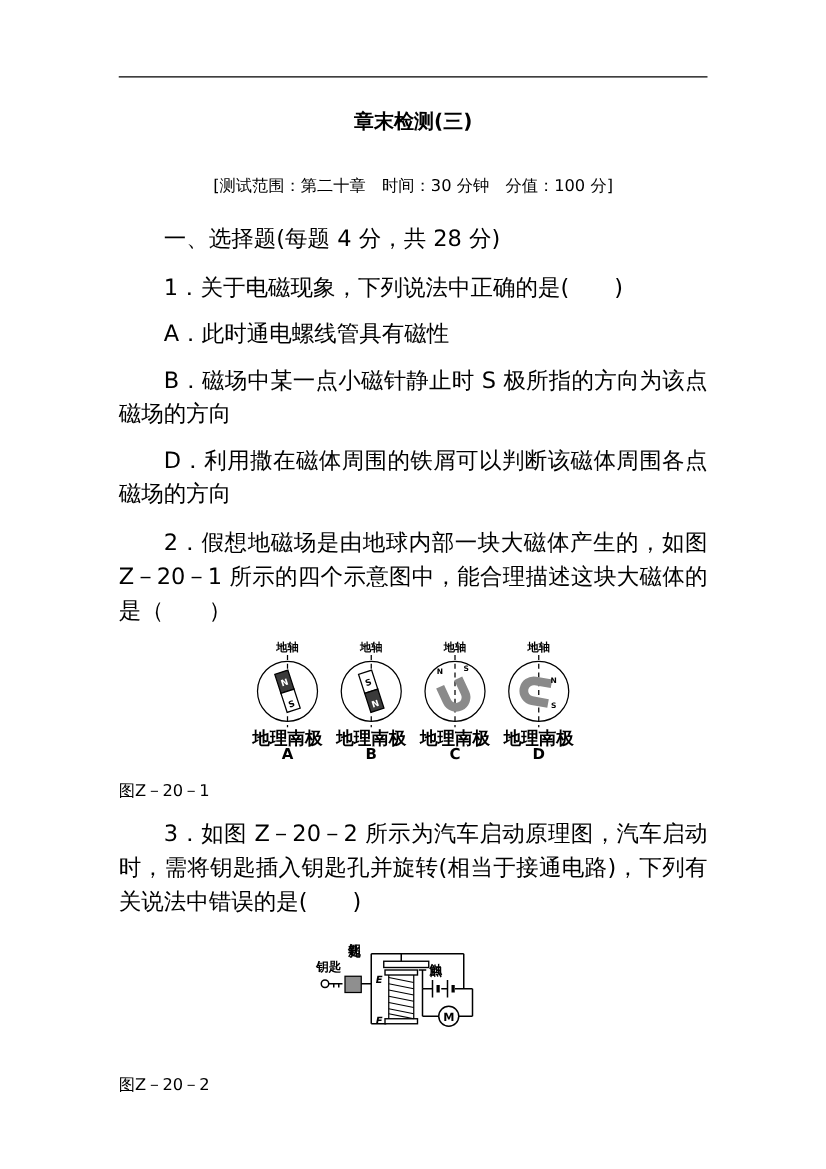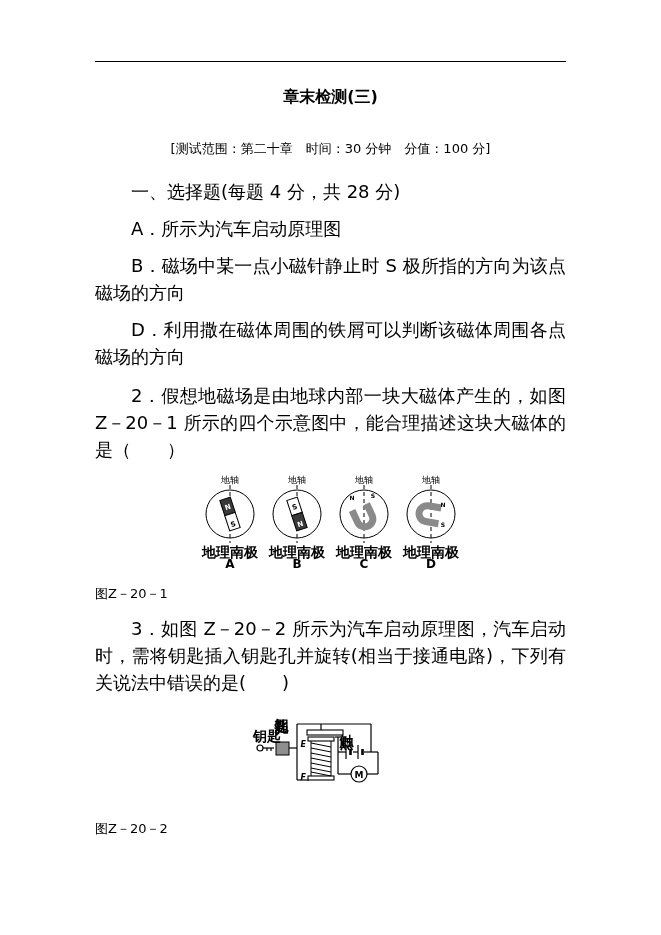--- a/index.html
+++ b/index.html
@@ -37,58 +37,59 @@
     text-align:justify;
   }
   .sec-head{margin-top:20px;}
   .opt{margin-top:10px;}
   
   .fig1{
     margin-top:12px;
     display:flex;justify-content:center;gap:7px;
   }
   .earth{width:60px;text-align:center;}
-  .earth .axis-label{font-size:9px;font-weight:normal;line-height:10px;text-align:center;}
+  .earth .axis-label{font-size:9px;font-weight:bold;line-height:10px;text-align:center;}
   .earth .pole-label{font-size:14px;font-weight:bold;line-height:11px;}
   .earth .letter{font-size:12px;font-weight:bold;line-height:13px;}
   .fig-caption{
     margin-top:14px;
     text-align:left;
     font-size:13px;
   }
   
   .fig2-wrap{
     margin-top:10px;
     display:flex;justify-content:center;
   }
   .fig2{
     position:relative;width:155px;height:100px;
   }
   .fig2 svg{position:absolute;left:0;top:0;}
   .flabel{
-    position:absolute;font-size:14px;line-height:10px;color:#000;
+    position:absolute;font-size:10px;line-height:10px;color:#000;
     white-space:nowrap;
   }
   .vert{writing-mode:vertical-rl;text-orientation:upright;letter-spacing:1px;}
   .bold{font-weight:bold;}
 </style>
 </head>
 <body>
 
 <div class="page">
   <div class="content">
 
     <hr class="rule">
 
     <div class="doc-title">章末检测(三)</div>
     <div class="doc-subtitle">[测试范围：第二十章　时间：30 分钟　分值：100 分]</div>
 
     <p class="para sec-head">一、选择题(每题 4 分，共 28 分)</p>
 
-    <p class="para opt">A．所示为汽车启动原理图</p>
+    <p class="para">1．关于电磁现象，下列说法中正确的是(　　)</p>
+    <p class="para opt">A．此时通电螺线管具有磁性</p>
     <p class="para opt">B．磁场中某一点小磁针静止时 S 极所指的方向为该点磁场的方向</p>
     <p class="para opt">D．利用撒在磁体周围的铁屑可以判断该磁体周围各点磁场的方向</p>
 
     <p class="para">2．假想地磁场是由地球内部一块大磁体产生的，如图 Z－20－1 所示的四个示意图中，能合理描述这块大磁体的是（　　）</p>
 
     <div class="fig1">
 
       <div class="earth">
         <div class="axis-label">地轴</div>
         <svg width="56" height="58" viewBox="0 0 56 58">

